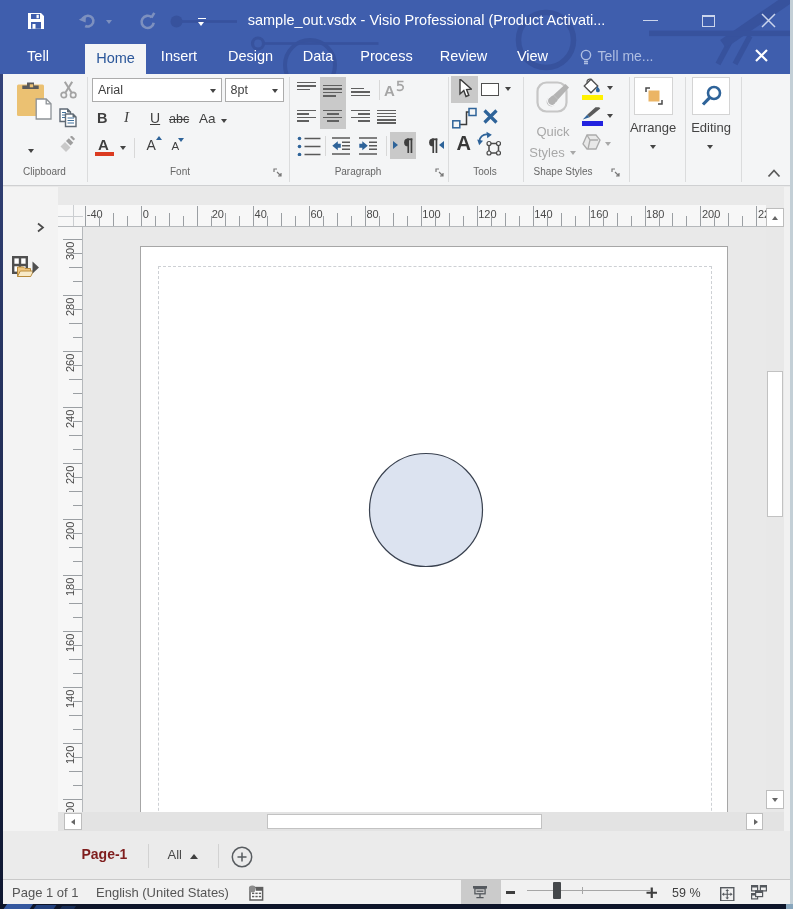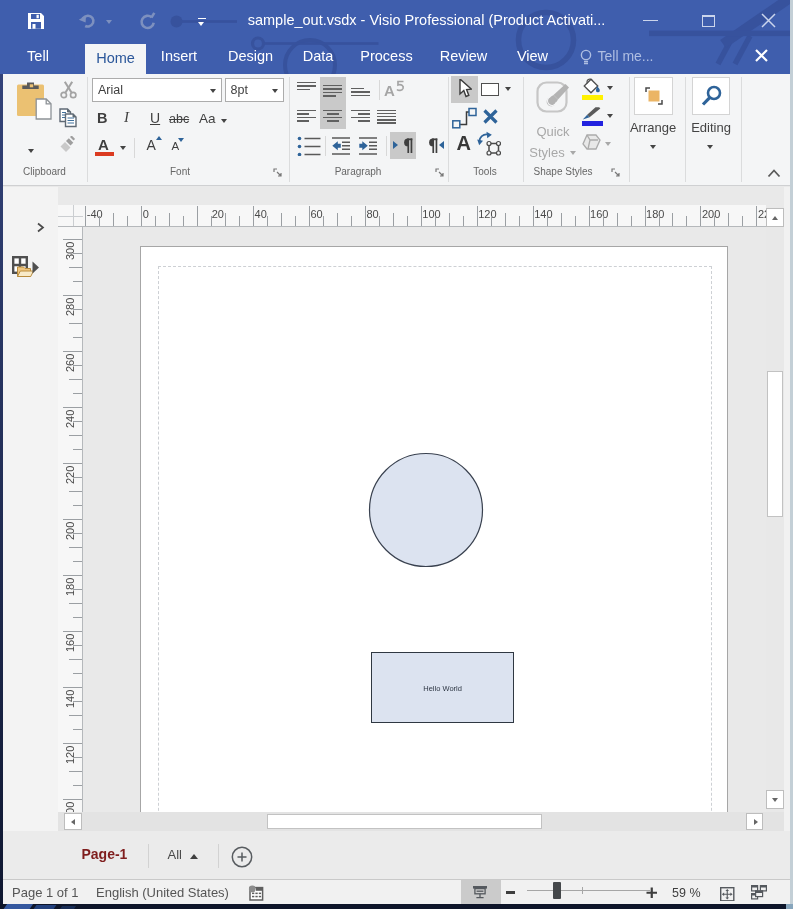--- a/index.html
+++ b/index.html
@@ -560,23 +560,20 @@
       <div class="vtick" style="top: 572.1px; left: 5.5px; width: 19.5px;"></div>
       <div class="vlab" style="left: 6px; top: 593.6px;">100</div>
     </div>
 
   <div id="canvas" class="abs">
     <div id="page">
       <div id="margin-guide"></div>
       <svg style="position:absolute;left:227px;top:205px;width:116px;height:116px;" viewBox="0 0 116 116">
         <circle cx="58" cy="58" r="56.5" fill="#DCE3F0" stroke="#39414F" stroke-width="1.2"></circle>
       </svg>
-      <div id="shape-rect">
-        <span>Hello World</span>
-      </div>
     </div>
   </div>
 
   <div class="sb-track abs" style="left:765.5px;top:207px;width:18.5px;height:605px;background:#E8E8E8;"></div>
   <div class="sb-btn abs" style="left:765.5px;top:207.5px;width:18.5px;height:19px;">
     <div class="tri" style="left:5.5px;top:7px;border-left:3.8px solid transparent;border-right:3.8px solid transparent;border-bottom:4.6px solid #666;"></div>
   </div>
   <div class="sb-thumb abs" style="left:767px;top:371px;width:15.5px;height:146px;"></div>
   <div class="sb-btn abs" style="left:765.5px;top:789.5px;width:18.5px;height:19px;">
     <div class="tri" style="left:5.5px;top:7.5px;border-left:3.8px solid transparent;border-right:3.8px solid transparent;border-top:4.6px solid #666;"></div>

